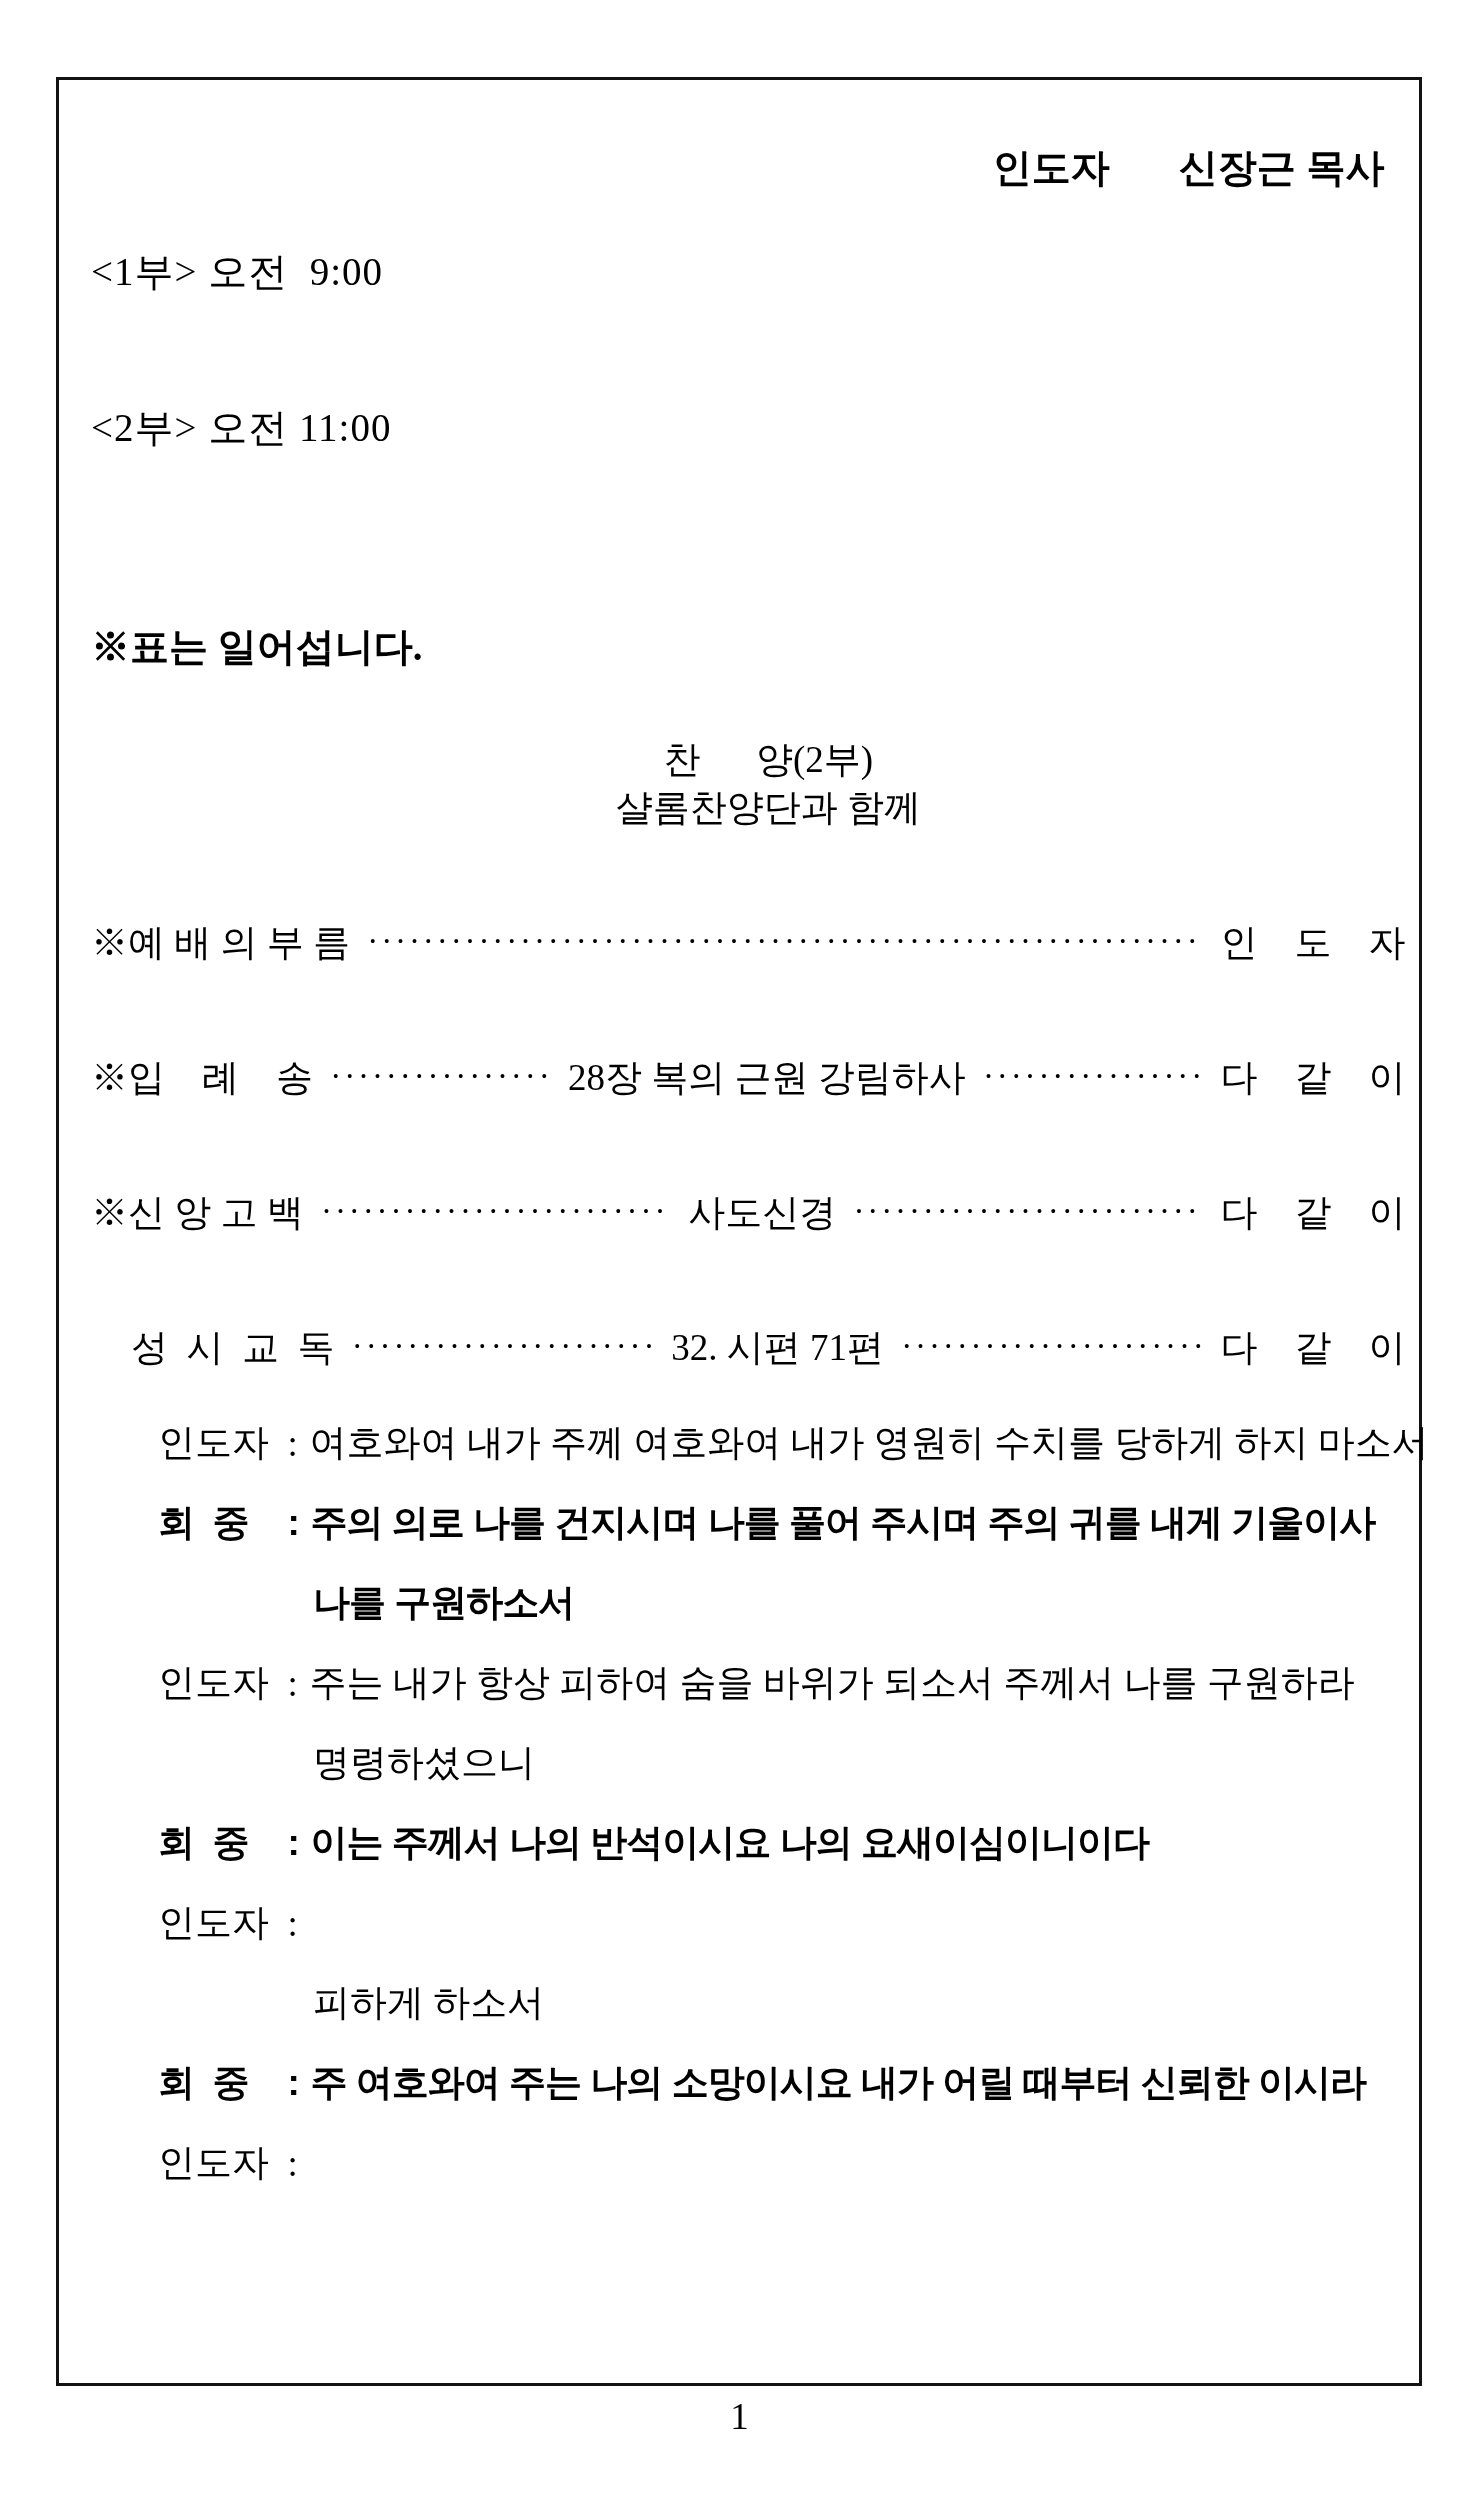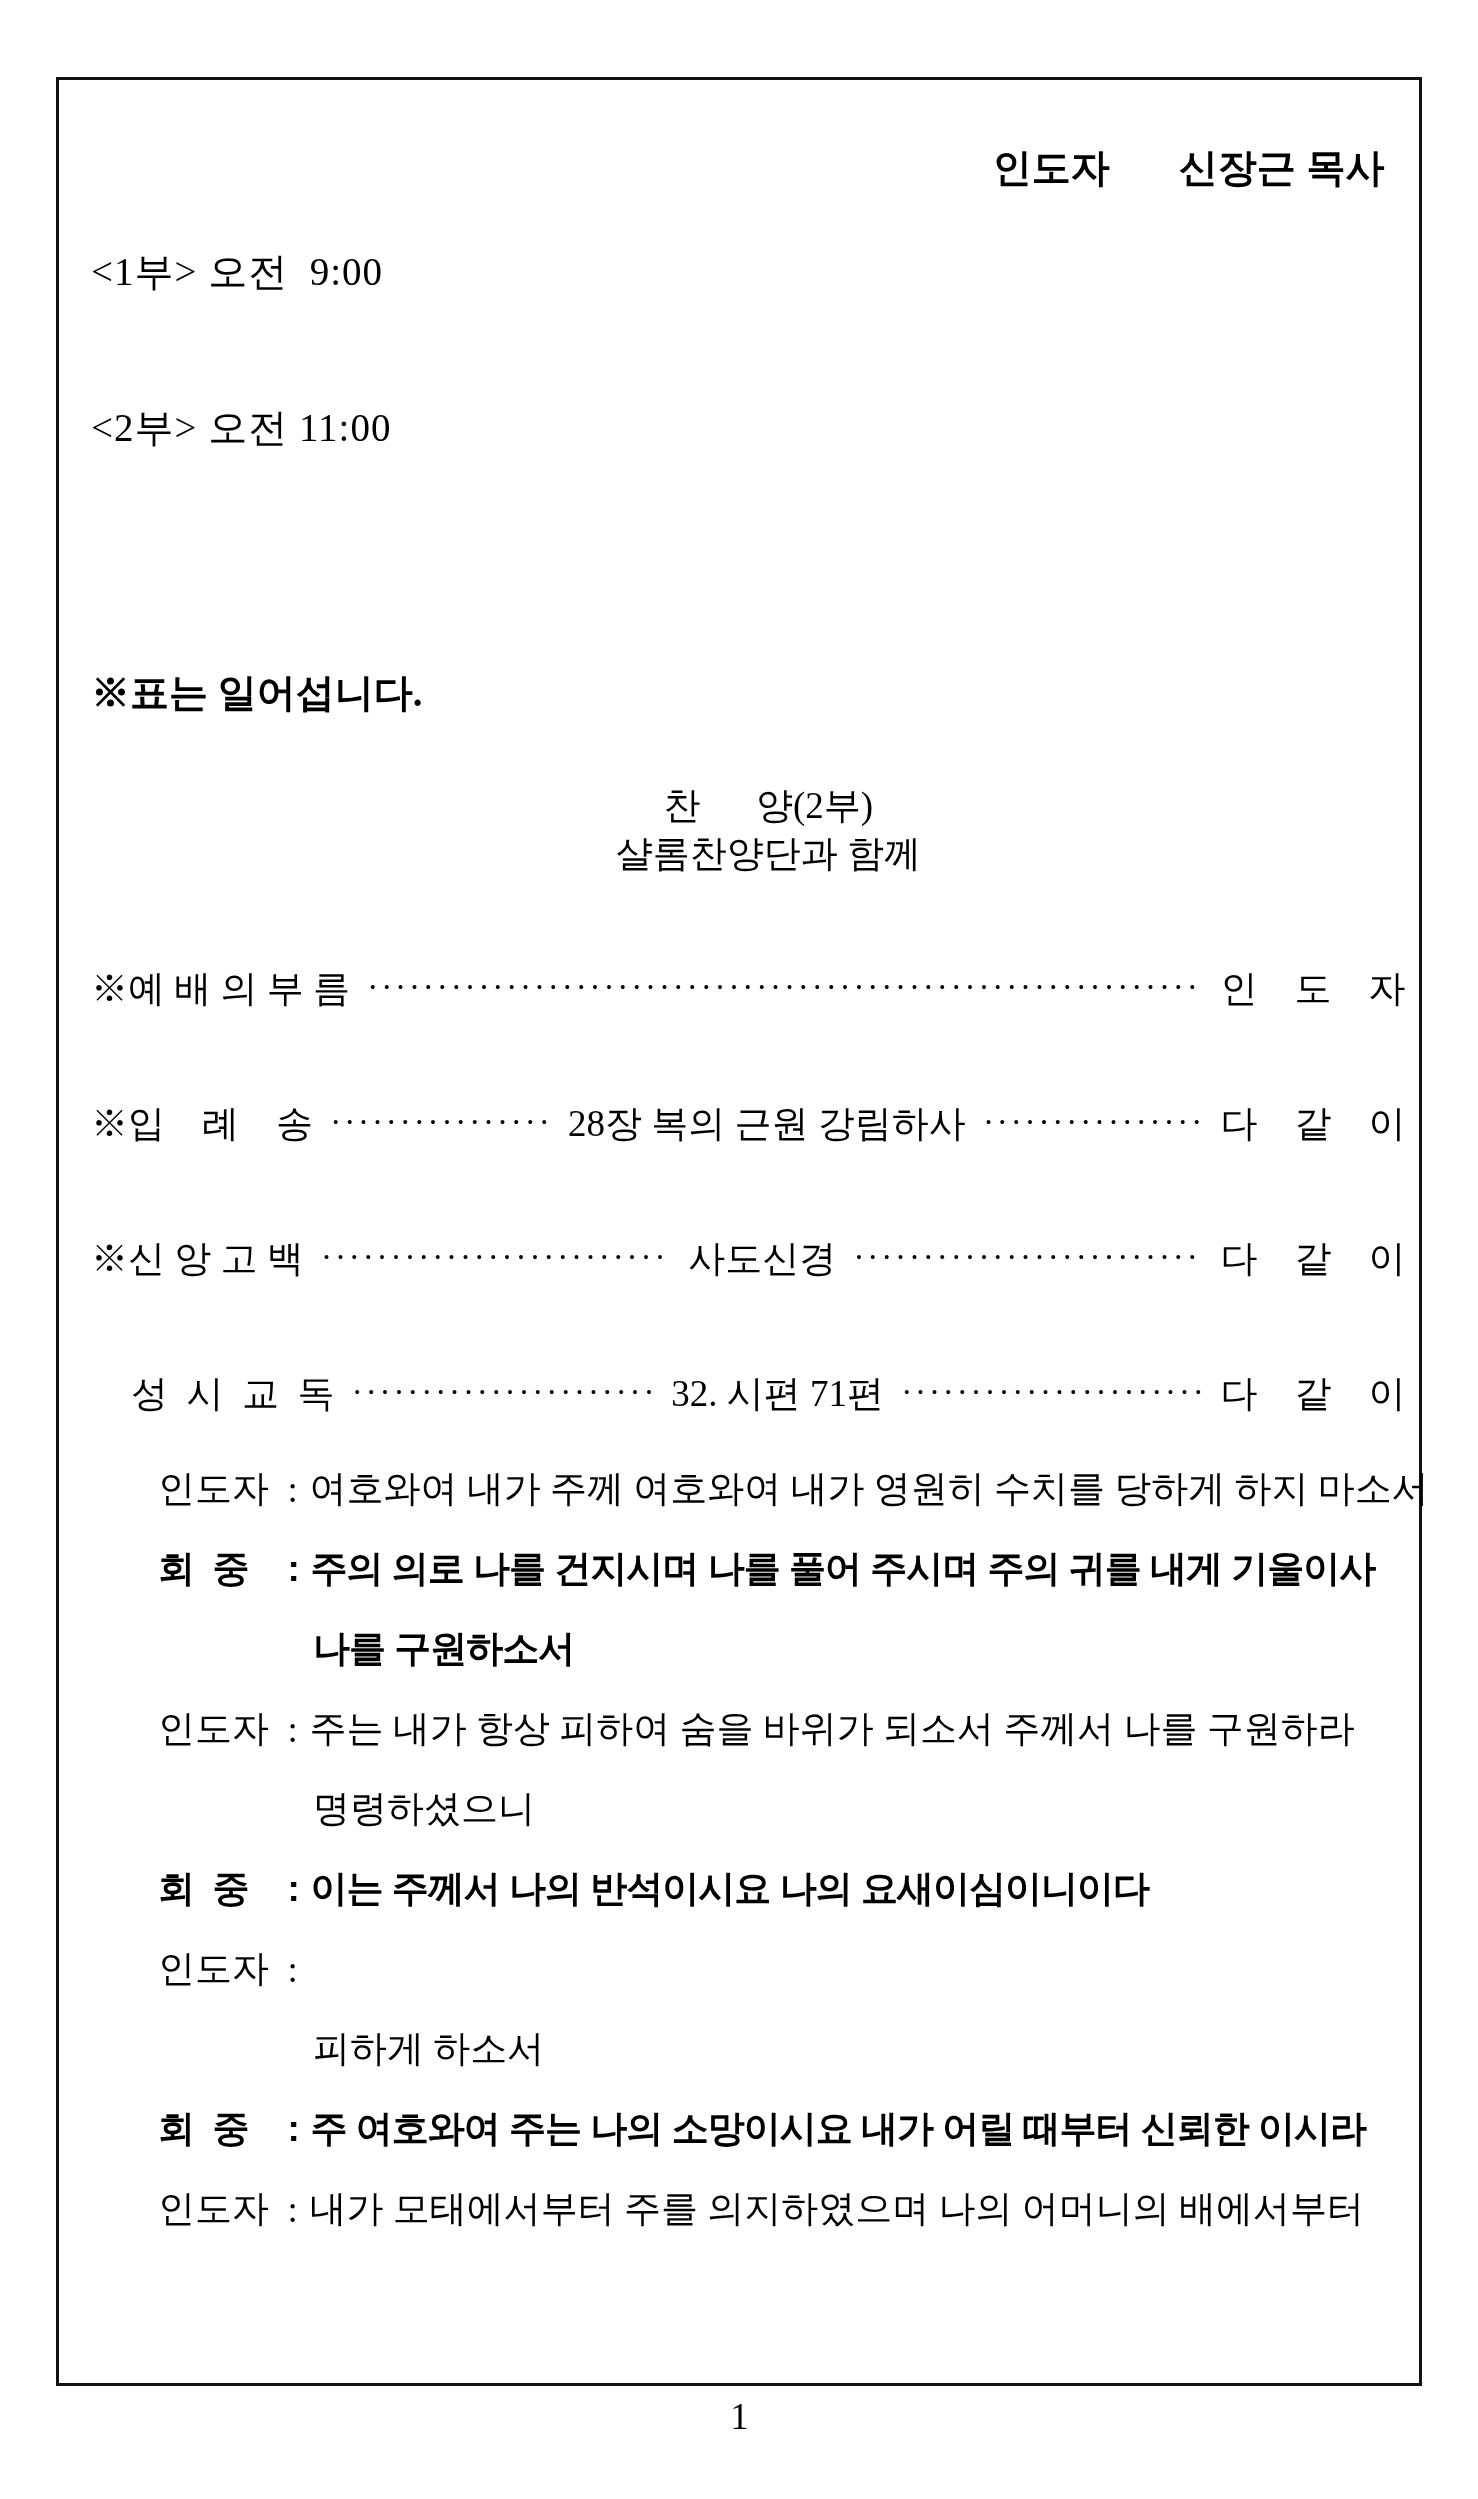--- a/index.html
+++ b/index.html
@@ -22,21 +22,21 @@
   
   .header{display:flex;justify-content:space-between;align-items:flex-start;padding-right:21px;}
   .times{font-size:39px;line-height:52px;white-space:pre;letter-spacing:1px;}
   .leader-block{
     display:flex;gap:69px;
     font-family:"Liberation Sans", sans-serif;
     font-weight:700;font-size:39px;line-height:52px;white-space:pre;
   }
   
   .stand-note{
-    margin-top:112px;
+    margin-top:66px;
     font-size:39px;font-weight:700;line-height:46px;white-space:pre;
   }
   
   .order-line{
     display:flex;align-items:center;
     font-size:37px;line-height:48px;
     margin-top:87px;
   }
   .order-line.first{margin-top:66px;flex-direction:column;}
   .order-line.indent{padding-left:40px;}
@@ -169,21 +169,20 @@
 
       <div class="r-row r-bold">
         <span class="speaker">회  중</span>
         <span class="colon">:</span>
         <span class="r-text">주 여호와여 주는 나의 소망이시요 내가 어릴 때부터 신뢰한 이시라</span>
       </div>
 
       <div class="r-row">
         <span class="speaker">인도자</span>
         <span class="colon">:</span>
-        <span class="r-text">내가 모태에서부터 주를 의지하였으며 나의 어머니의 배에서부터</span>
       </div>
 
     </div>
   </div>
 
   <div class="page-number">1</div>
 </div>
 
 
 </body></html>

